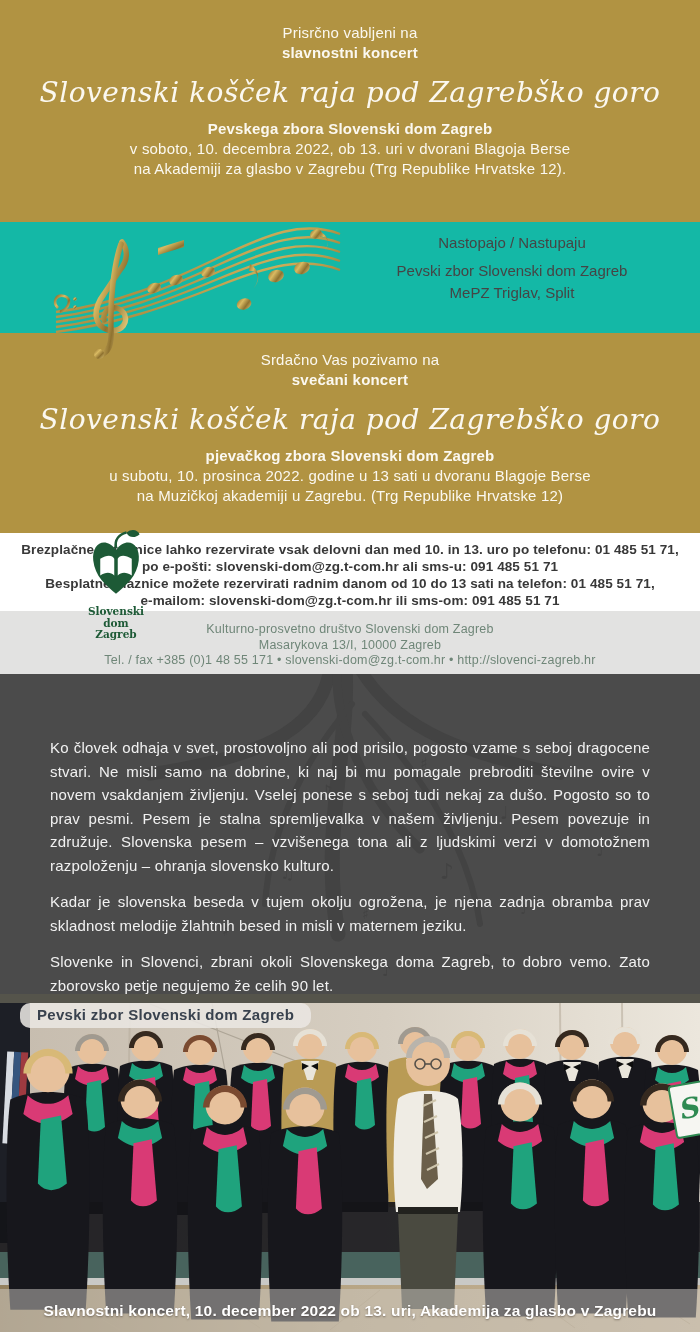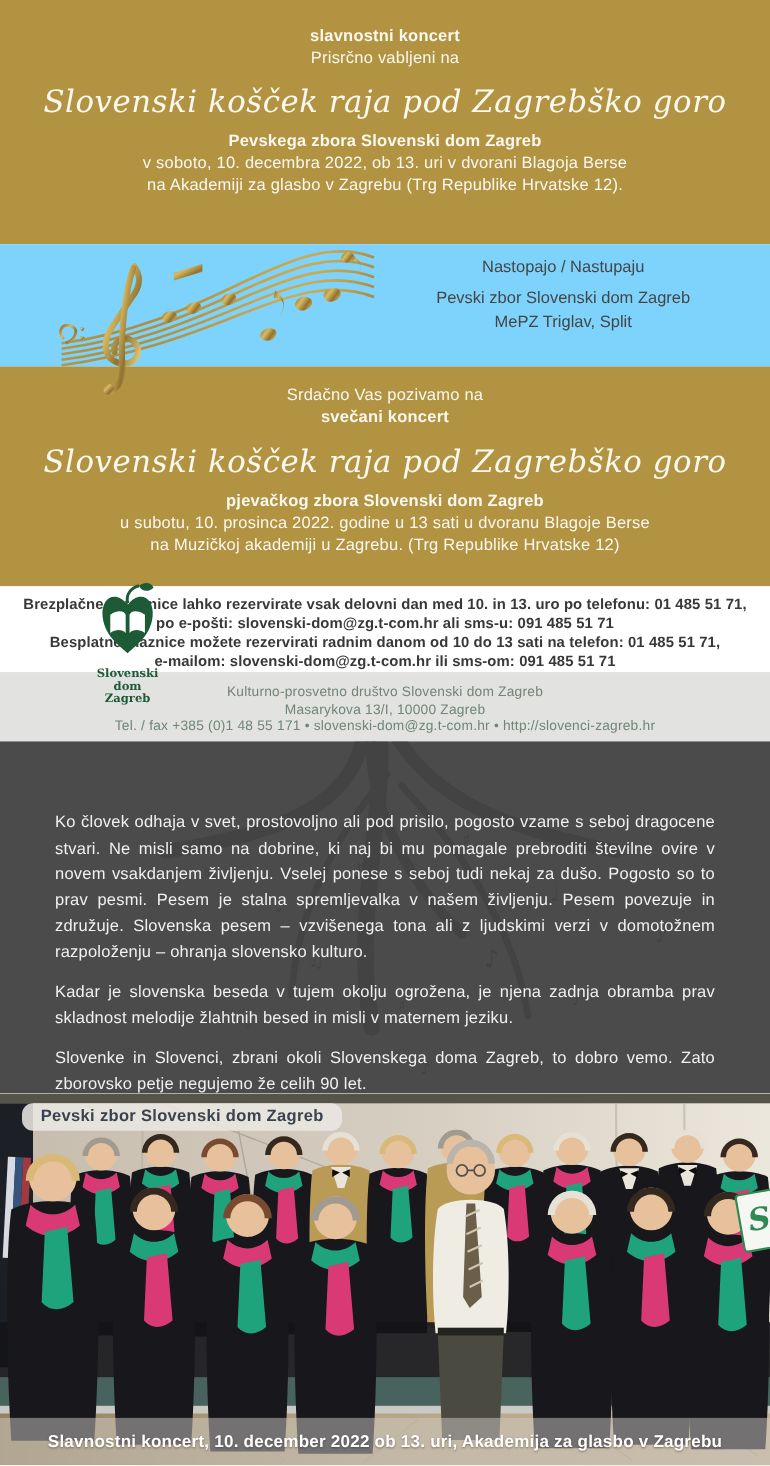--- a/index.html
+++ b/index.html
@@ -9,21 +9,21 @@
   
   .gold{background:#b19342;color:#fbf8f0;text-align:center;}
   .sec1{height:222px;padding-top:23px;box-sizing:border-box;}
   .sec2{height:200px;padding-top:17px;box-sizing:border-box;}
   .ln{margin:0;font-size:15px;line-height:20px;letter-spacing:.2px;}
   .b{font-weight:700;}
   .script{margin:13px 0 9px;font-family:"DejaVu Serif",serif;font-style:italic;font-weight:400;
           font-size:28px;line-height:34px;letter-spacing:.5px;}
 
   
-  .white-mid{position:relative;height:111px;background:#7dd3fc;}
+  .white-mid{position:relative;height:111px;background:#14b8a6;}
   .music-art{position:absolute;left:48px;top:-10px;width:300px;height:160px;z-index:3;}
   .performers{position:absolute;left:330px;right:6px;top:11px;text-align:center;color:#454545;}
   .performers .ph{margin:0 0 7px;font-size:15px;line-height:20px;}
   .performers .pi{margin:0;font-size:15px;line-height:22px;}
 
   
   .tickets{height:78px;background:#fff;text-align:center;padding-top:8px;box-sizing:border-box;}
   .tickets p{margin:0;font-size:13.5px;line-height:17px;font-weight:600;color:#383838;letter-spacing:.1px;}
 
   
@@ -51,22 +51,22 @@
                  color:#fff;font-size:15.5px;font-weight:600;letter-spacing:.2px;
                  text-shadow:0 1px 2px rgba(60,50,40,.55);}
   .music-glyph{font-family:"DejaVu Sans",sans-serif;}
 </style>
 </head>
 <body>
 
 <div class="flyer">
 
   <section class="gold sec1">
+    <p class="ln">Prisrčno vabljeni na</p>
     <p class="ln b">slavnostni koncert</p>
-    <p class="ln">Prisrčno vabljeni na</p>
     <h1 class="script">Slovenski košček raja pod Zagrebško goro</h1>
     <p class="ln b">Pevskega zbora Slovenski dom Zagreb</p>
     <p class="ln">v soboto, 10. decembra 2022, ob 13. uri v dvorani Blagoja Berse</p>
     <p class="ln">na Akademiji za glasbo v Zagrebu (Trg Republike Hrvatske 12).</p>
   </section>
 
   <section class="white-mid">
     <div class="music-art">
       <svg width="300" height="160" viewBox="0 0 300 160" style="overflow:visible">
         <defs>

